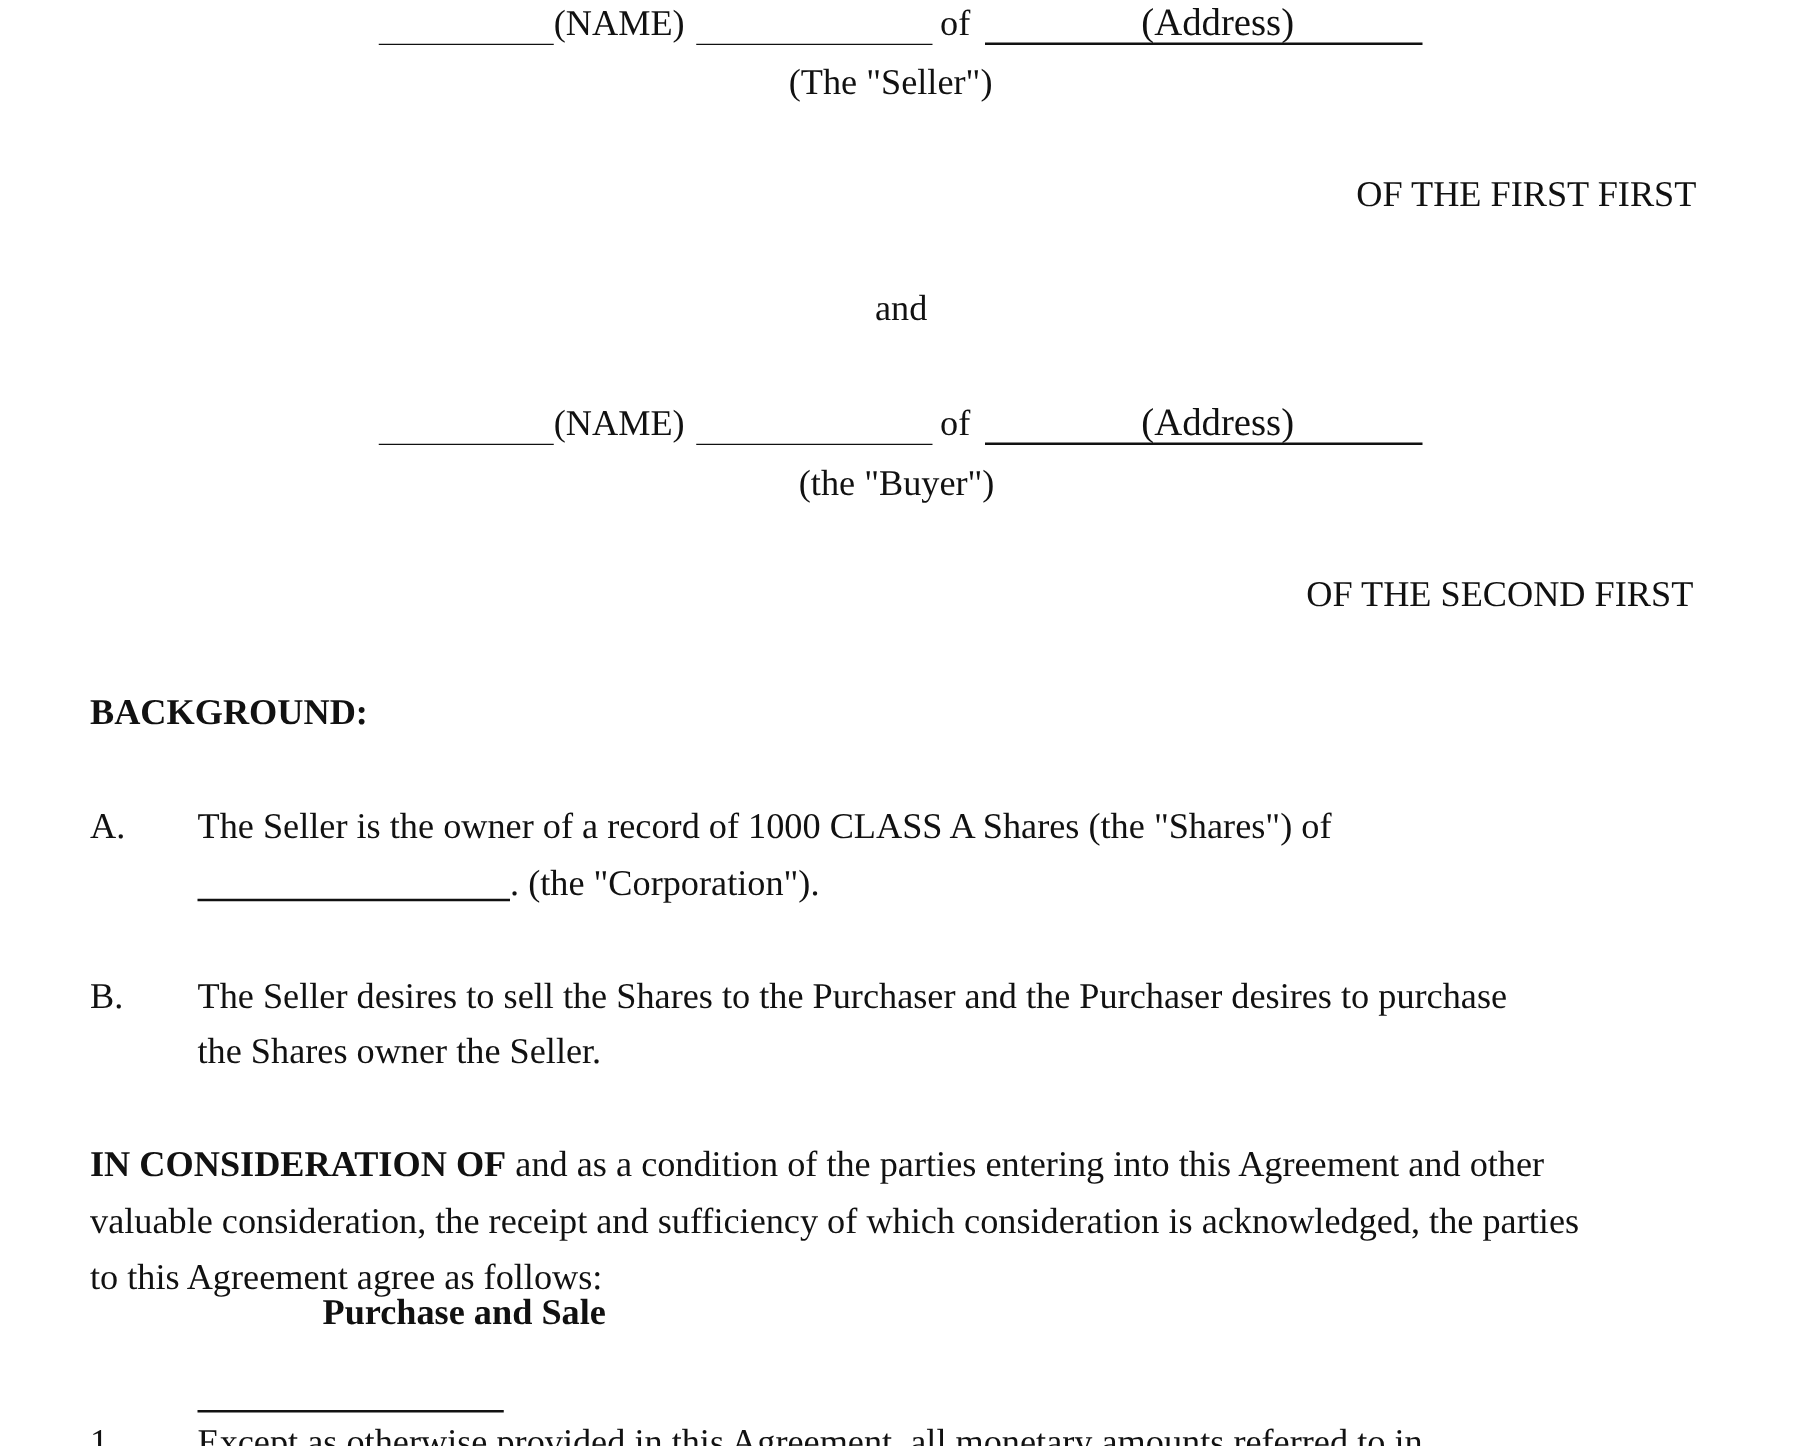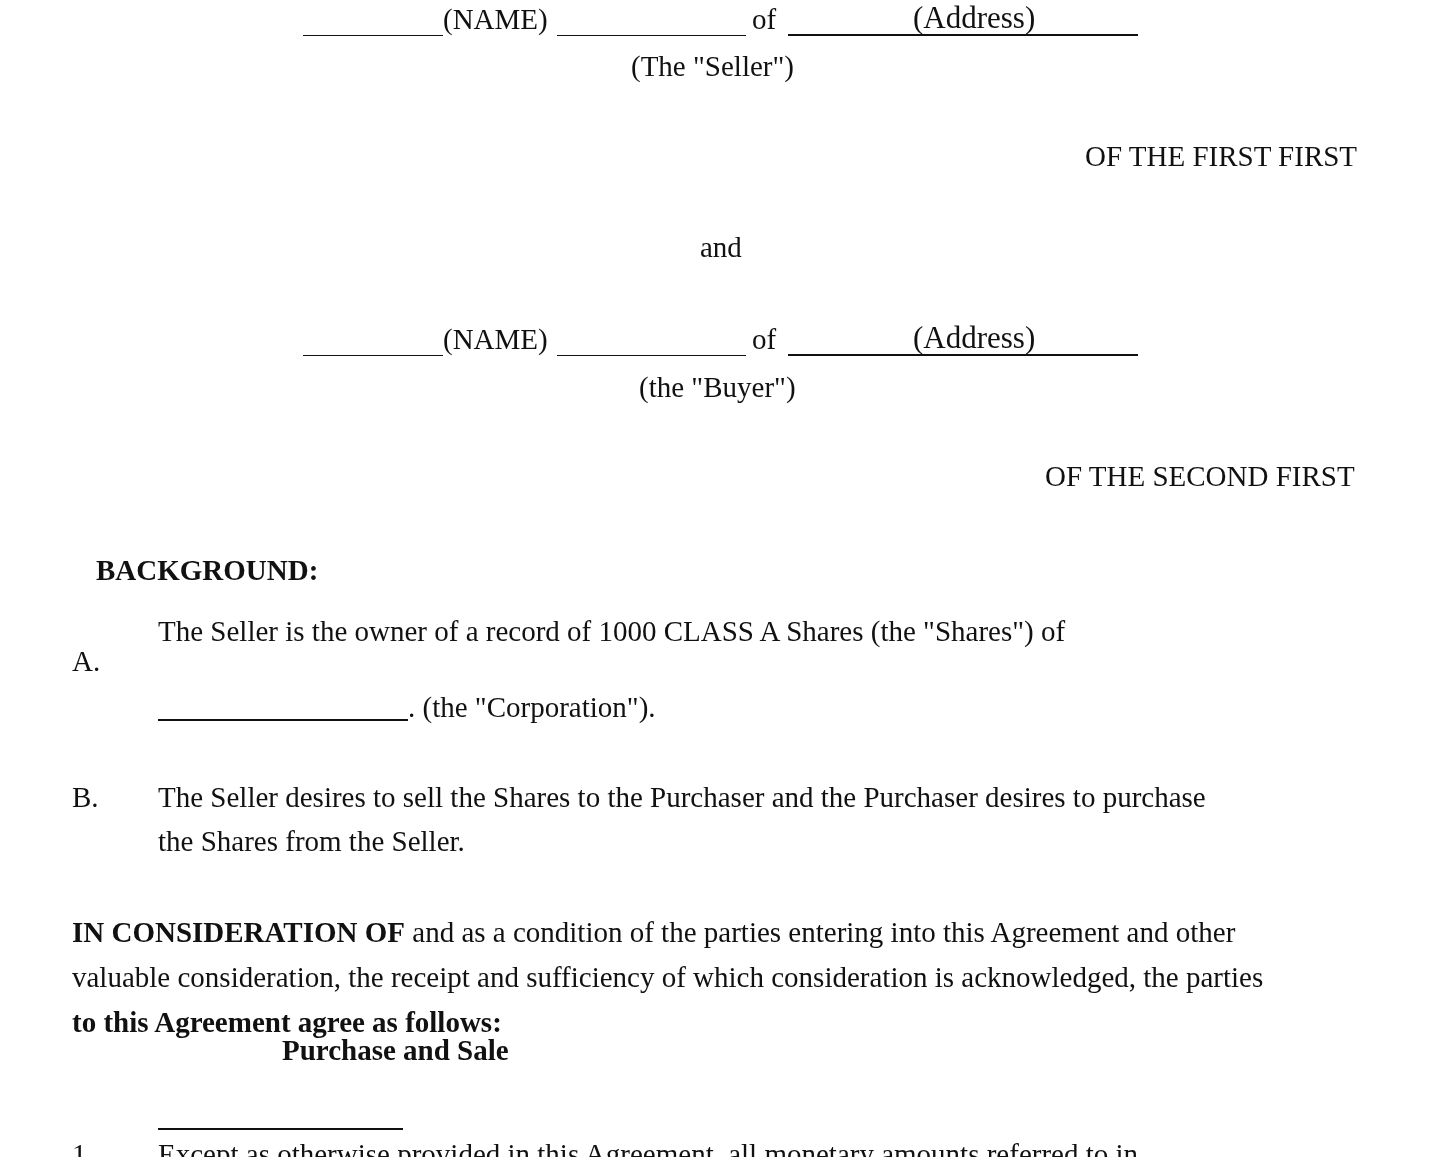--- a/index.html
+++ b/index.html
@@ -19,21 +19,21 @@
     .abs { position: absolute; white-space: nowrap; line-height: 1; }
     .party-line {
       position: absolute;
       left: 303px;
       width: 835px;
       height: 40px;
     }
     .party-line .seg { position: absolute; line-height: 1; }
     .rule { position: absolute; border-bottom: 1.5px solid #111; height: 0; }
     .rule.thick { border-bottom-width: 2.5px; }
-    .bold { font-weight: bold; margin-left: 24px; }
+    .bold { font-weight: bold; }
     .para-line { position: absolute; white-space: nowrap; line-height: 1; }
   </style>
 </head>
 <body>
 
 <div class="party-line" style="top:2px;">
   <div class="rule" style="left:0; width:140px; top:33px;"></div>
   <span class="seg" style="left:140px; top:3px;">(NAME)</span>
   <div class="rule" style="left:254px; width:189px; top:33px;"></div>
   <span class="seg" style="left:449px; top:3px;">of</span>
@@ -53,35 +53,35 @@
   <div class="rule thick" style="left:485px; width:350px; top:32px;"></div>
   <span class="seg" style="left:610px; top:0px; font-size:31px;">(Address)</span>
 </div>
 <div class="abs" style="left:639px; top:373px;">(the "Buyer")</div>
 <div class="abs" style="left:1045px; top:462px;">OF THE SECOND FIRST</div>
 
 <div class="abs bold" style="left:72px; top:556px;">BACKGROUND:</div>
 
 <div>
   <span class="para-line" style="left:72px; top:647px;">A.</span>
-  <span class="para-line" style="left:158px; top:617px;">The Seller is the owner of a record of  1000  CLASS A Shares (the "Shares") of</span>
+  <span class="para-line" style="left:158px; top:647px;">The Seller is the owner of a record of  1000  CLASS A Shares (the "Shares") of</span>
   <div class="rule thick" style="left:158px; width:250px; top:719px;"></div>
   <span class="para-line" style="left:408px; top:693px;">. (the "Corporation").</span>
 </div>
 
 <div>
   <span class="para-line" style="left:72px; top:783px;">B.</span>
   <span class="para-line" style="left:158px; top:783px;">The Seller desires to sell the Shares to the Purchaser and the Purchaser desires to purchase</span>
-  <span class="para-line" style="left:158px; top:827px;">the Shares from the Seller.</span>
+  <span class="para-line" style="left:158px; top:827px;">the Shares owner the Seller.</span>
 </div>
 
 <div>
   <span class="para-line" style="left:72px; top:918px;"><b>IN CONSIDERATION OF</b><span> and as a condition of the parties entering into this Agreement and other</span></span>
   <span class="para-line" style="left:72px; top:963px;">valuable consideration, the receipt and sufficiency of which consideration is acknowledged, the parties</span>
-  <span class="para-line" style="left:72px; top:1008px;font-weight:bold;">to this Agreement agree as follows:</span>
+  <span class="para-line" style="left:72px; top:1008px;">to this Agreement agree as follows:</span>
 </div>
 
 <div>
   <div class="rule thick" style="left:158px; width:245px; top:1128px;"></div>
   <span class="para-line bold" style="left:258px; top:1036px;">Purchase and Sale</span>
   <span class="para-line" style="left:72px; top:1140px;">1.</span>
   <span class="para-line" style="left:158px; top:1140px;">Except as otherwise provided in this Agreement, all monetary amounts referred to in</span>
 </div>
 
 </body></html>

